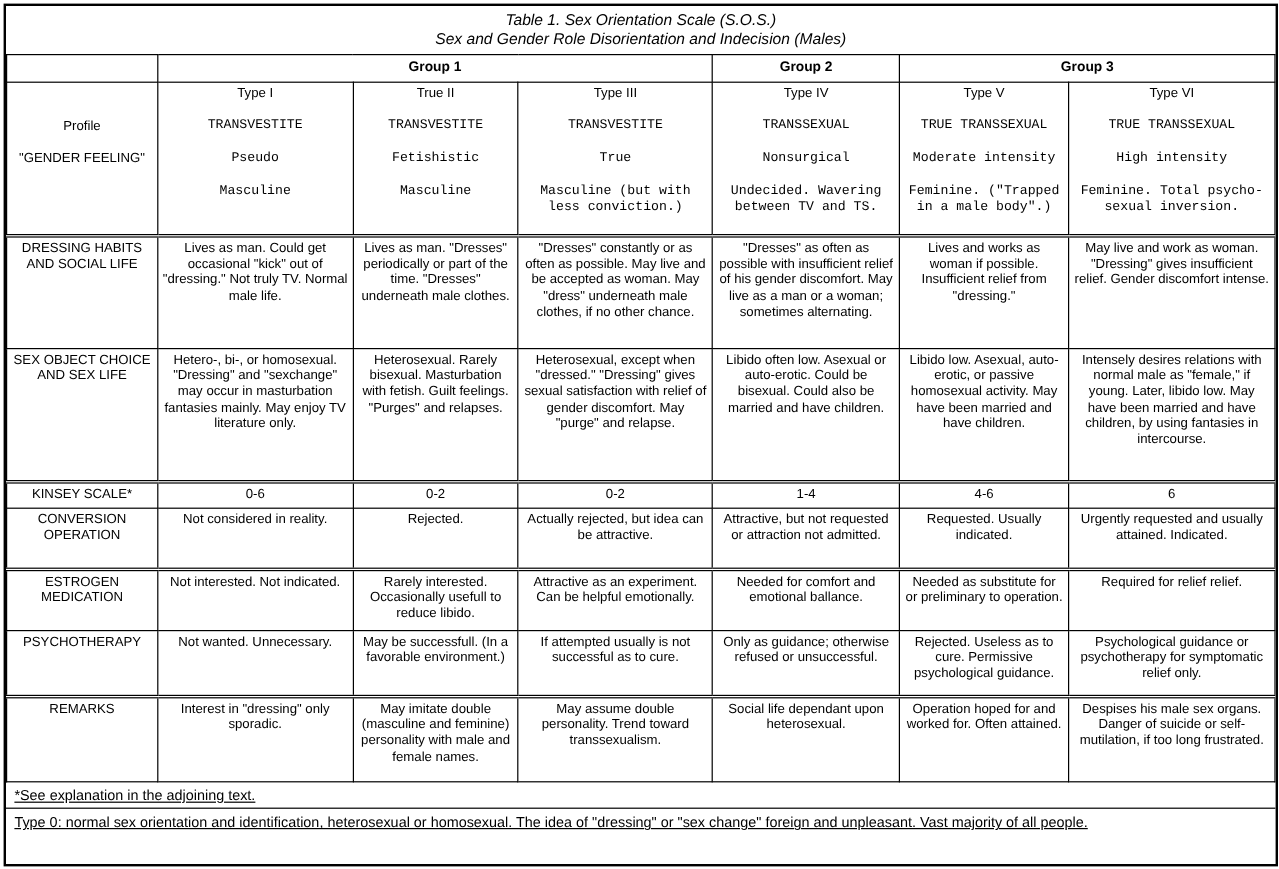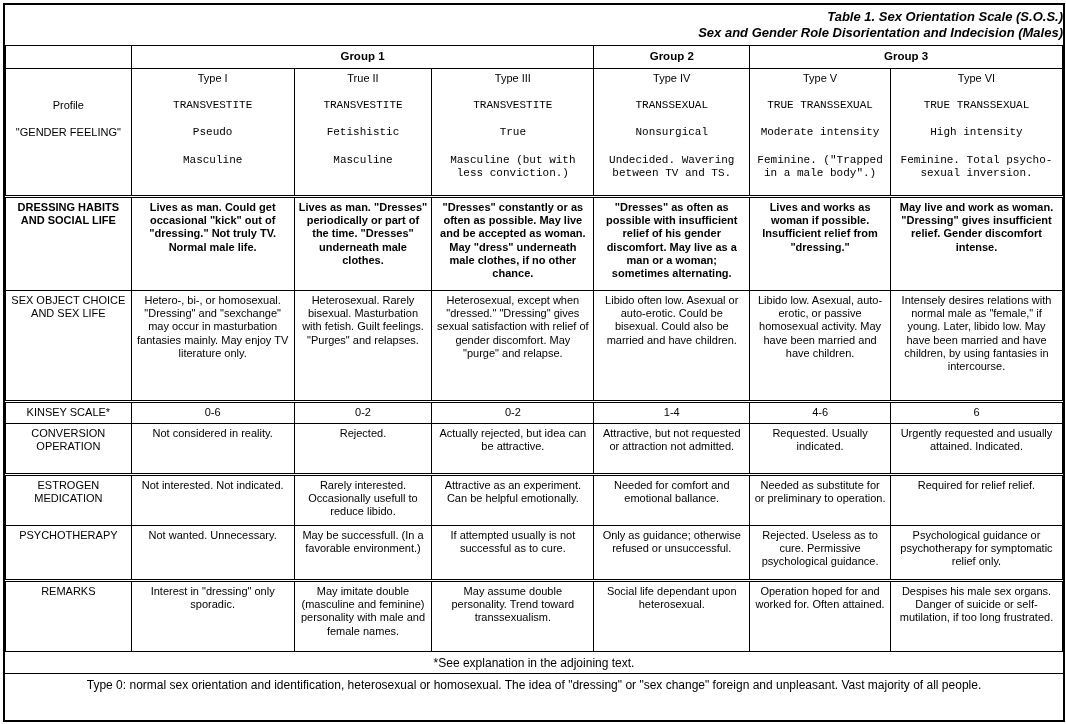--- a/index.html
+++ b/index.html
@@ -9,46 +9,46 @@
     font-family: "Liberation Sans", sans-serif;
     position: relative;
   }
   .frame {
     position: absolute; left: 3px; top: 3px;
     width: 1058px; height: 715px;
     border: 2px solid #000; background: #fff;
     overflow: hidden;
   }
   .title-block { text-align: center; padding: 4px 0 4px; }
-  .title-line { font-size: 13px; font-weight: bold; font-style: italic; line-height: 16px; text-align: right; }
+  .title-line { font-size: 13px; font-weight: normal; font-style: italic; line-height: 16px; }
 
   table.sos { border-collapse: collapse; table-layout: fixed; width: 100%; }
   table.sos td {
     border: 1px solid #000;
     font-size: 11px; line-height: 1.2;
     text-align: center; vertical-align: top;
     padding: 3px 4px; overflow: hidden;
     word-wrap: break-word;
   }
   tr.group-row td { height: 20px; font-weight: bold; font-size: 11.5px; vertical-align: middle; padding: 1px; }
   tr.profile-row { height: 128px; }
-  tr.r-dressing { height: 94px; font-weight: bold; }
+  tr.r-dressing { height: 94px; }
   tr.r-sexobject { height: 111px; }
   tr.r-kinsey { height: 22px; }
   tr.r-conversion { height: 51px; padding-left: 34px; }
   tr.r-estrogen { height: 51px; }
   tr.r-psycho { height: 55px; }
   tr.r-remarks { height: 71px; padding-left: 44px; }
   tr.sep td { border-top: 3px double #000; }
 
   .profile-label { padding-top: 30px !important; }
   .profile-label div + div { margin-top: 14px; }
   .pline + .pline { margin-top: 14px; font-family: Liberation Mono, monospace; }
 
-  .footnotes { font-size: 12px; line-height: 1.2; text-align: center; }
+  .footnotes { font-size: 12px; line-height: 1.2; text-align: left; text-decoration: underline; }
   .footnotes .fnote { padding: 4px 7px 3px; }
   .footnotes .fnote:first-child { border-bottom: 1px solid #000; }
 </style>
 </head>
 <body>
 
 <div class="frame">
 
   <div class="title-block">
     <div class="title-line">Table 1. Sex Orientation Scale (S.O.S.)</div>

